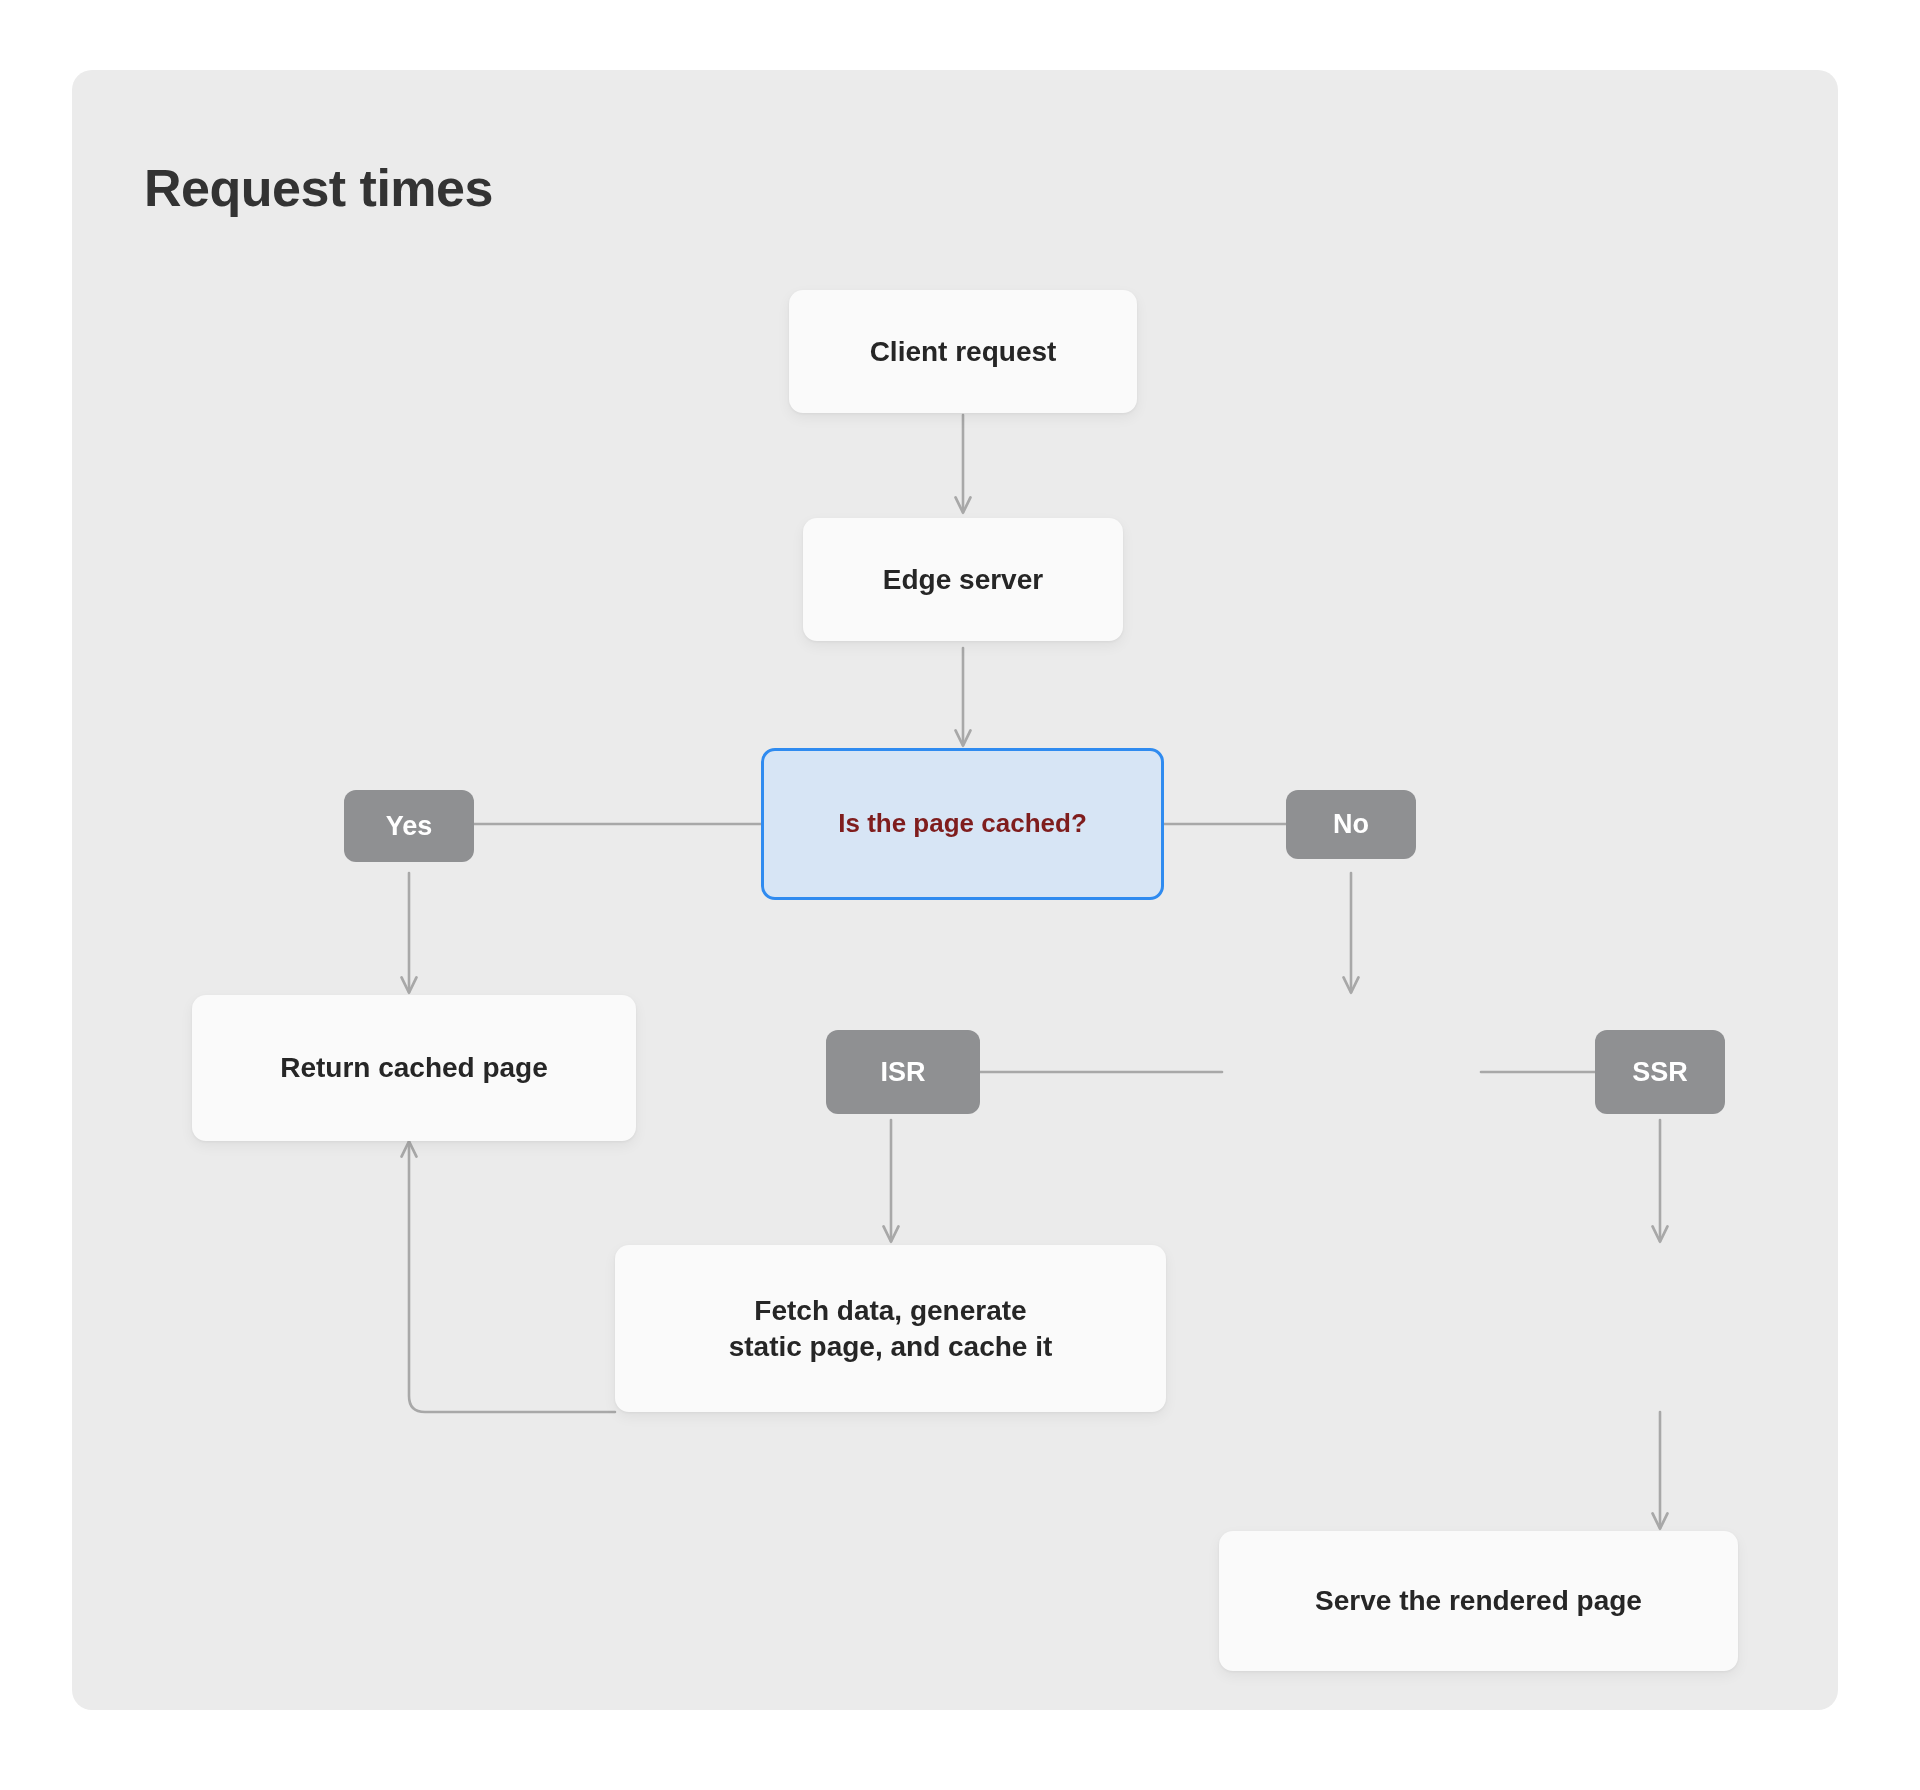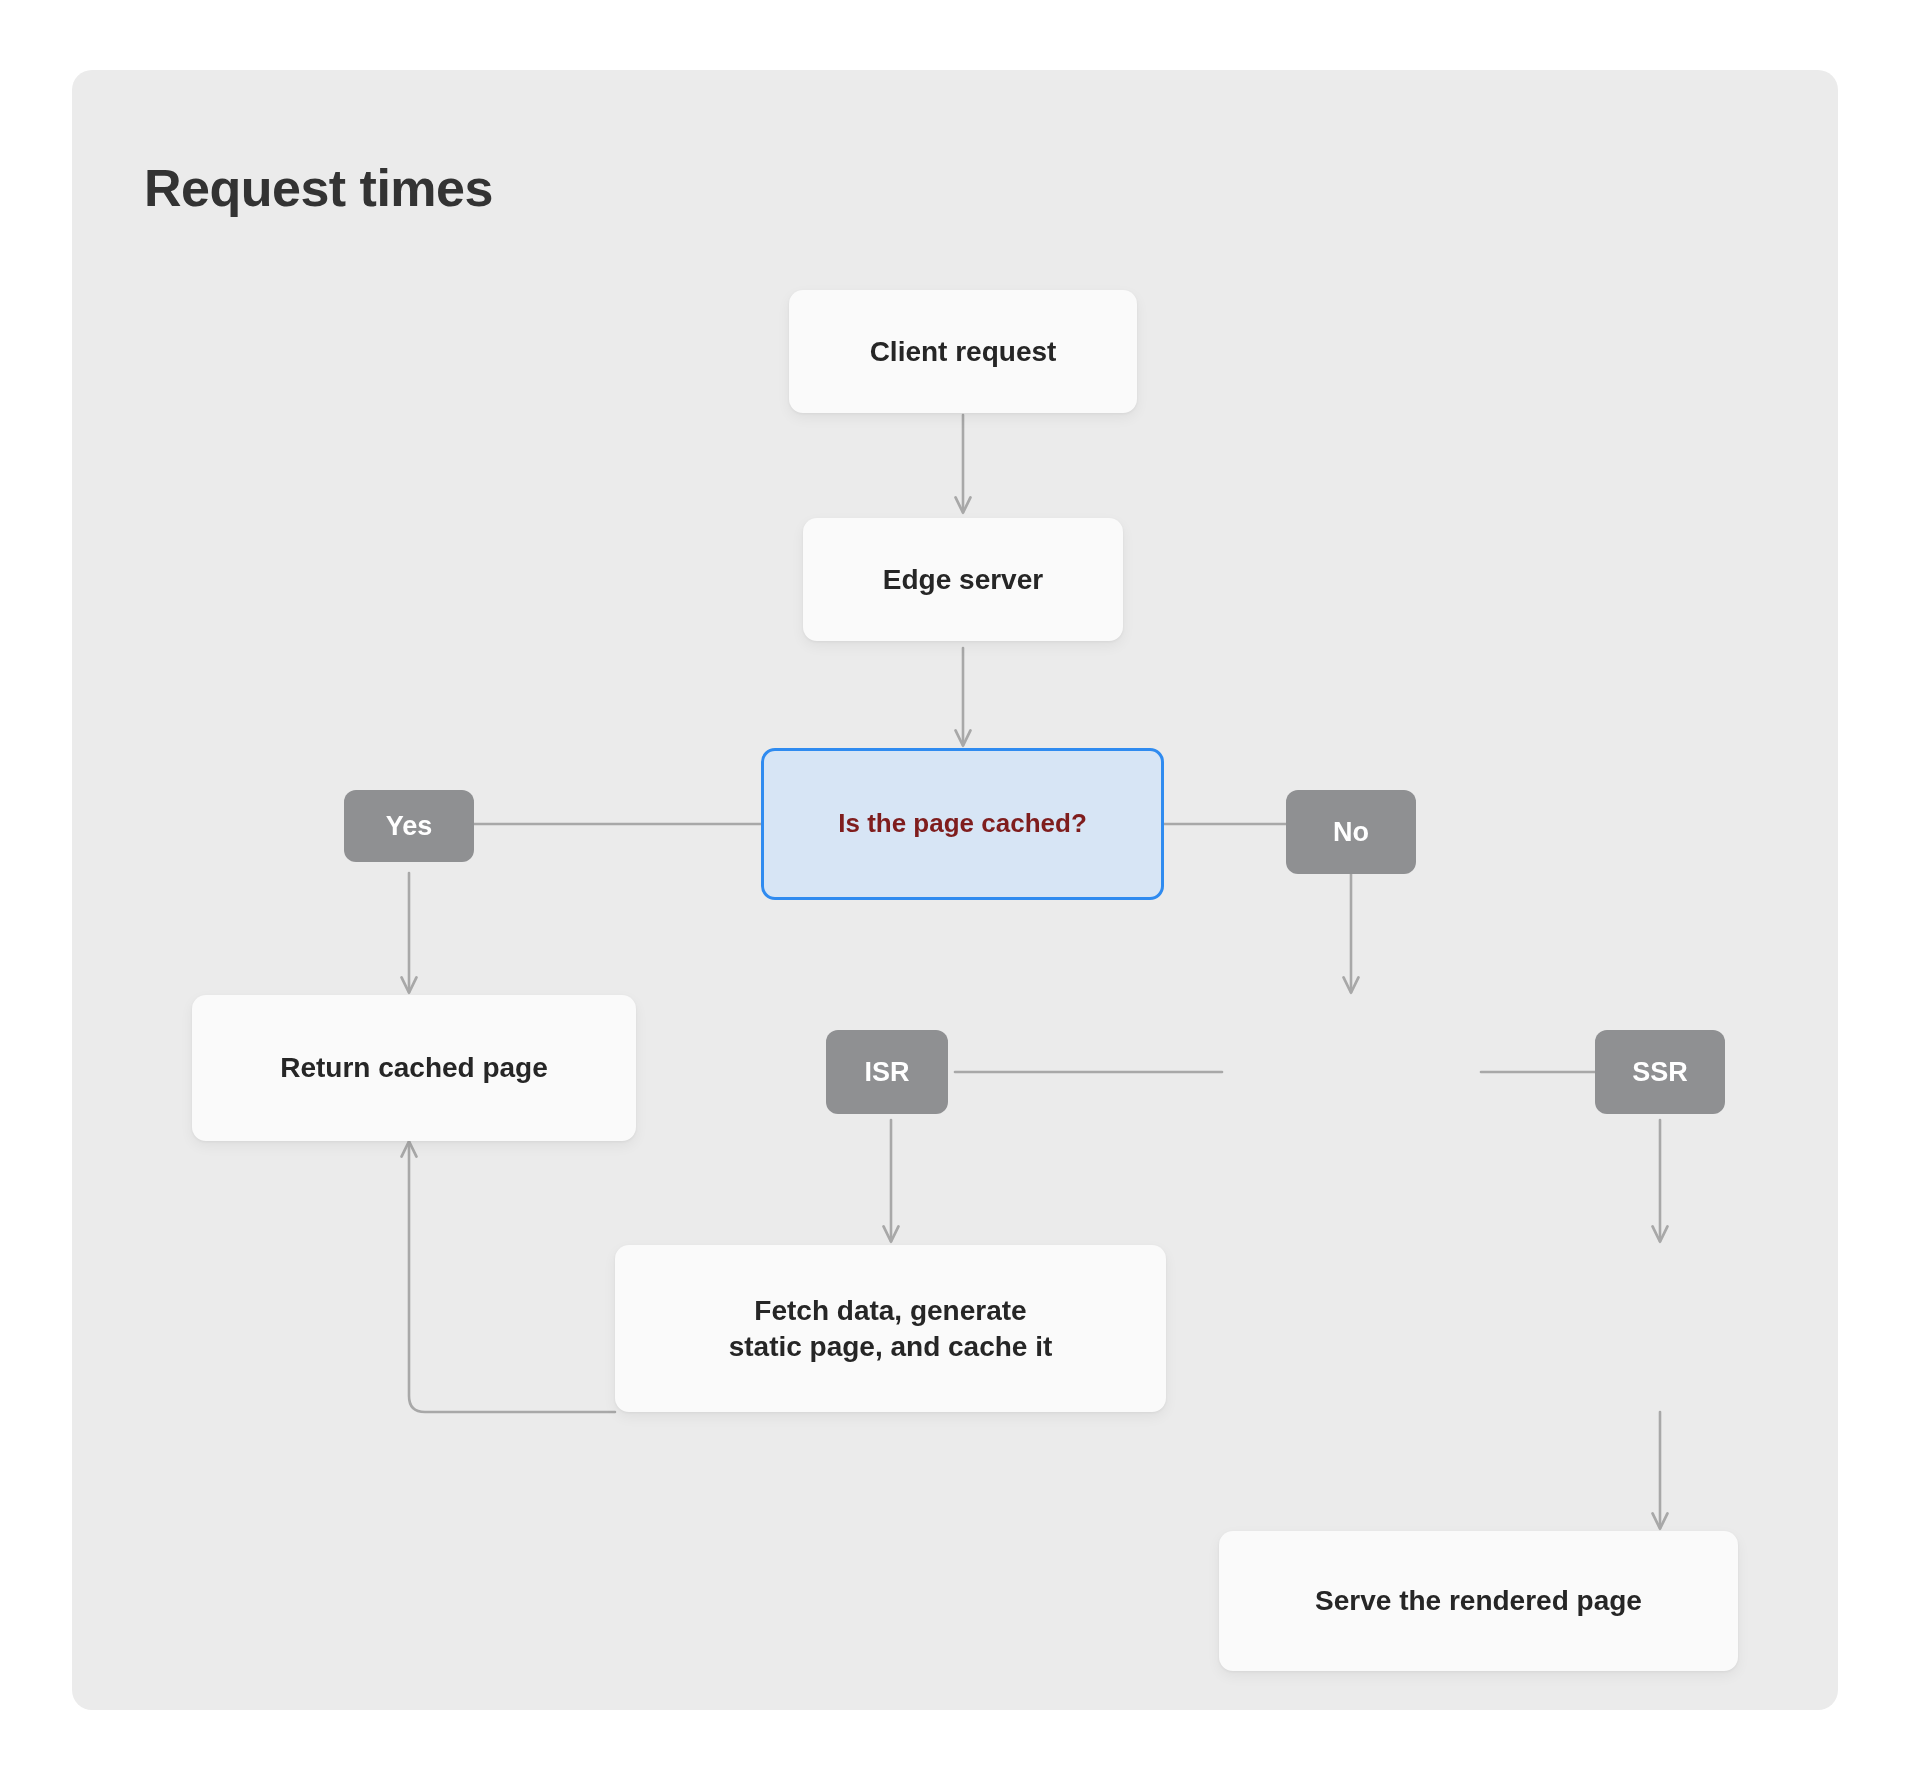--- a/index.html
+++ b/index.html
@@ -147,30 +147,30 @@
   </div>
 
   <div class="node decision" style="left:761px; top:748px; width:403px; height:152px;">
     <span class="label">Is the page cached?</span>
   </div>
 
   <div class="node badge" style="left:344px; top:790px; width:130px; height:72px;">
     <span class="label">Yes</span>
   </div>
 
-  <div class="node badge" style="left:1286px; top:790px; width:130px; height:84px;">
+  <div class="node badge" style="left:1286px; top:790px; width:130px; height:69px;">
     <span class="label">No</span>
   </div>
 
   <div class="node process" style="left:192px; top:995px; width:444px; height:146px;">
     <span class="label">Return cached page</span>
   </div>
 
 
-  <div class="node badge" style="left:826px; top:1030px; width:122px; height:84px;">
+  <div class="node badge" style="left:826px; top:1030px; width:154px; height:84px;">
     <span class="label">ISR</span>
   </div>
 
   <div class="node badge" style="left:1595px; top:1030px; width:130px; height:84px;">
     <span class="label">SSR</span>
   </div>
 
   <div class="node process" style="left:615px; top:1245px; width:551px; height:167px;">
     <span class="label">
       <span class="ln">Fetch data, generate</span>

